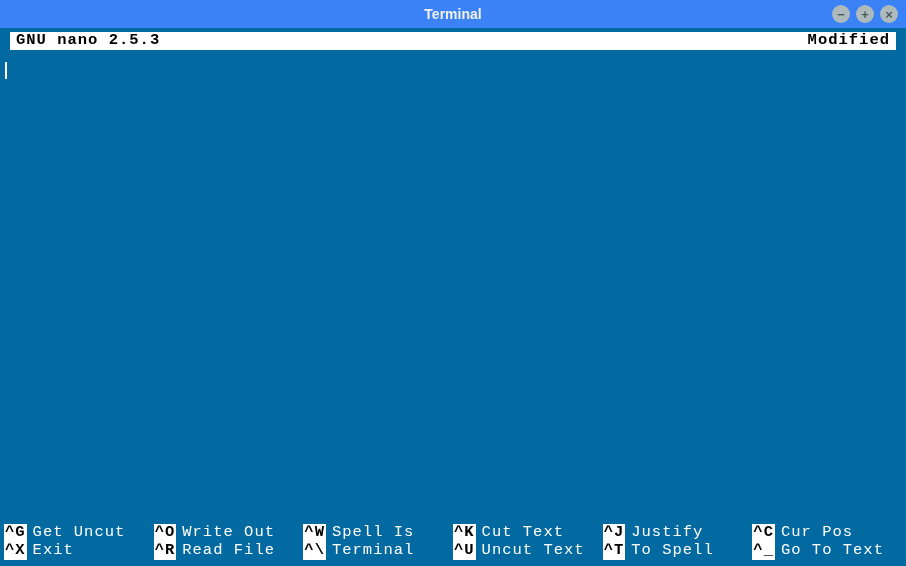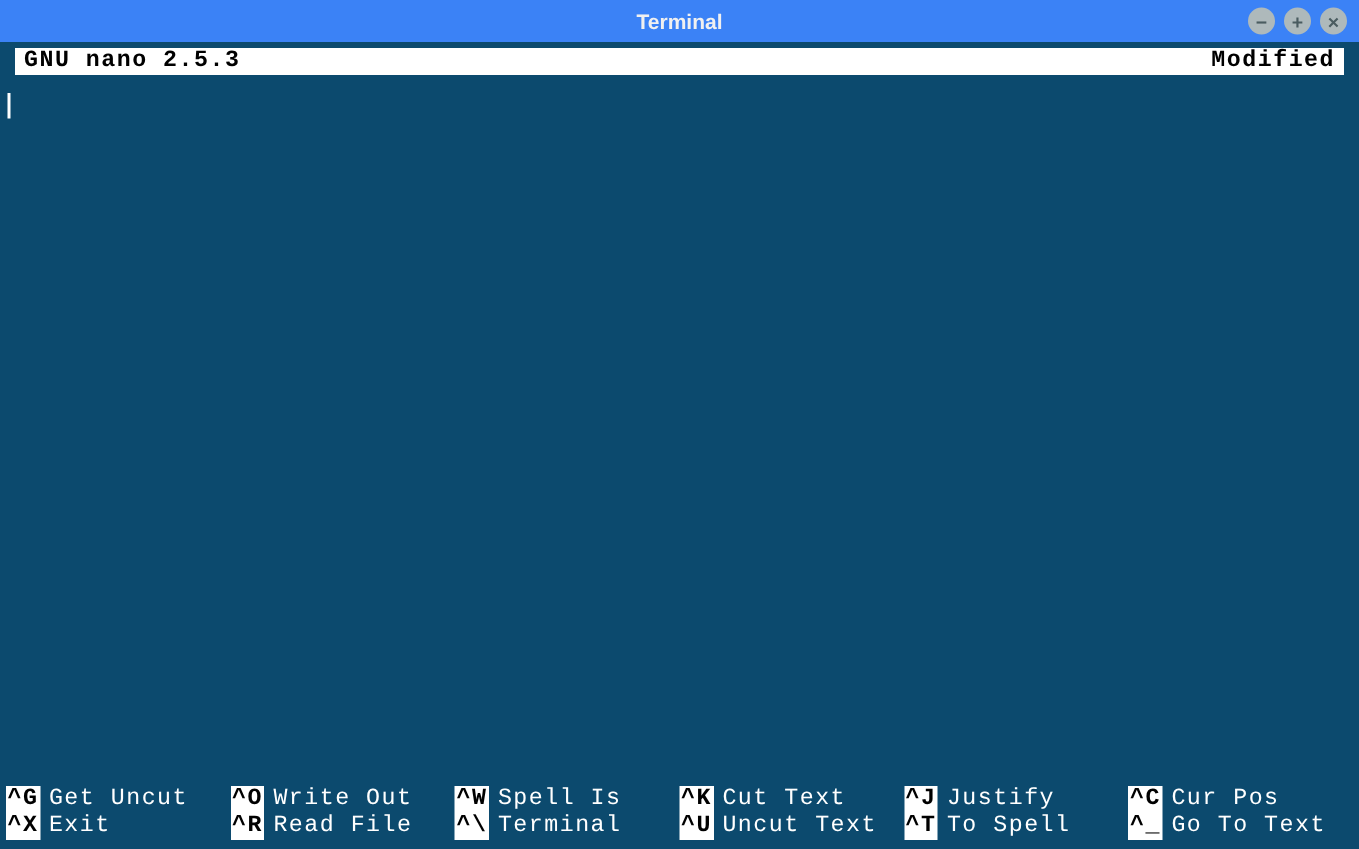--- a/index.html
+++ b/index.html
@@ -46,21 +46,21 @@
       align-items: center;
       justify-content: center;
       font-size: 13px;
       font-weight: bold;
       cursor: pointer;
       font-family: sans-serif;
       line-height: 1;
     }
     .terminal-body {
       flex: 1;
-      background: #0c4a6e;
+      background: #0369a1;
       display: flex;
       flex-direction: column;
       padding: 2px 4px;
       font-size: 15.5px;
       color: #fff;
       line-height: 1.15;
     }
     .nano-header {
       background: #fff;
       color: #000;

